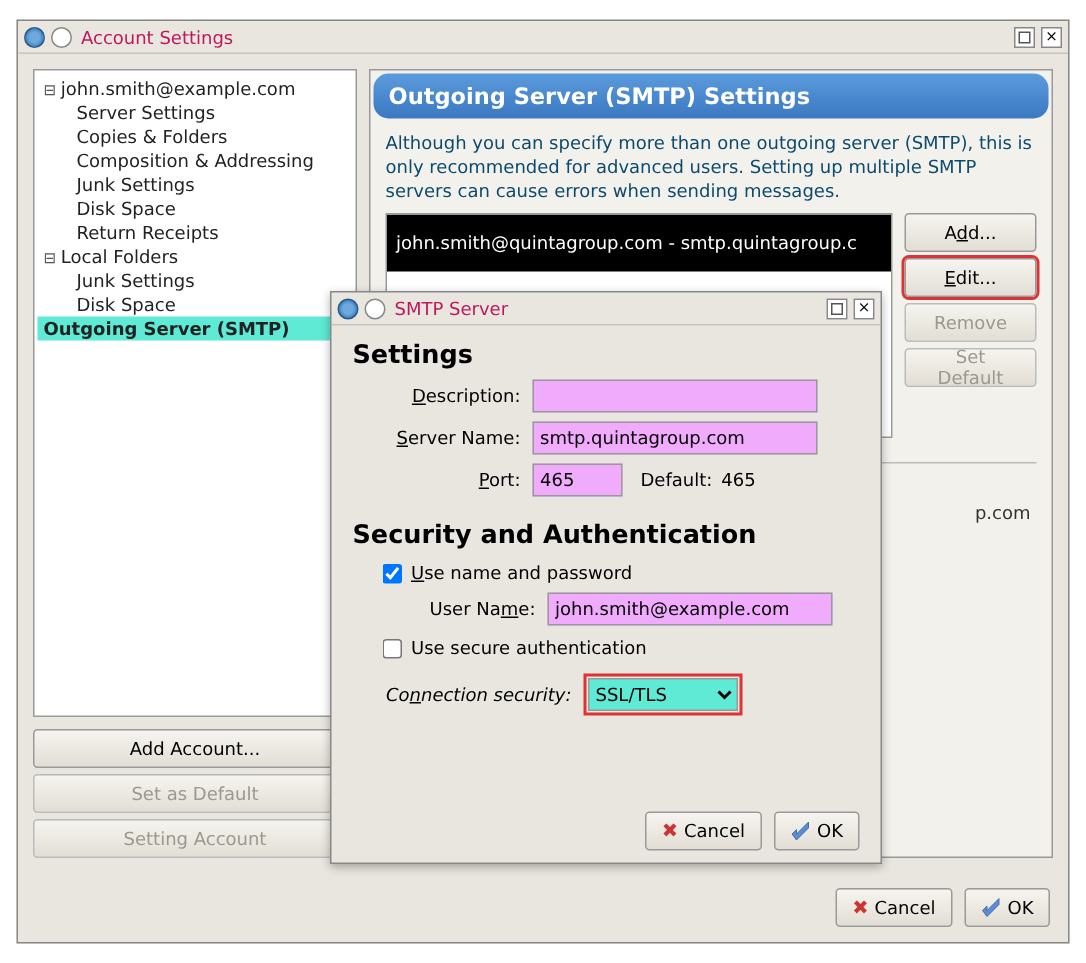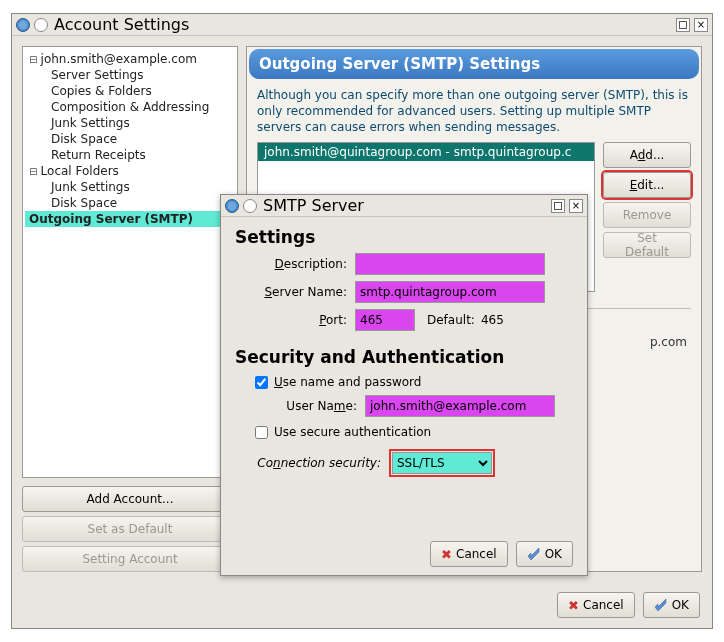--- a/index.html
+++ b/index.html
@@ -5,57 +5,57 @@
   * { box-sizing: border-box; font-family: "DejaVu Sans", "Liberation Sans", Arial, sans-serif; font-size: 12px; }
   body { margin: 0; background: #fff; width: 724px; height: 642px; position: relative; overflow: hidden; }
   .window { position: absolute; background: #e9e6e0; border: 1px solid #888; }
   .main-window { left: 11px; top: 13px; width: 702px; height: 616px; }
   .titlebar { height: 22px; display: flex; align-items: center; padding: 0 4px; border-bottom: 1px solid #c8c4bb; gap: 4px; }
   .title-icon { width: 14px; height: 14px; display: inline-block; border-radius: 50%; background: radial-gradient(circle, #6fa8dc 40%, #3d85c6 70%); border: 1px solid #2b5a88; }
   .title-dot { width: 14px; height: 14px; border: 1px solid #888; border-radius: 50%; background: #fff; }
   .title-close { width: 14px; height: 14px; border: 1px solid #888; background: #fff; display:flex; align-items:center; justify-content:center; font-size:10px; line-height:1; }
   .title-max { width: 14px; height: 14px; border: 1px solid #888; background: #fff; position:relative; }
   .title-max::after { content:""; position:absolute; left:2px; right:2px; top:2px; bottom:2px; border:1px solid #555; }
-  .title-text { font-size: 16px; color: #000000; flex:0 0 auto; margin-left:2px; }
+  .title-text { font-size: 12px; color: #be185d; flex:0 0 auto; margin-left:2px; }
   .title-spacer { flex:1; }
   .content { display: flex; gap: 8px; padding: 10px; height: calc(100% - 22px - 46px); }
   .tree-pane { width: 216px; display:flex; flex-direction:column; }
   .tree { flex:1; border: 1px solid #999; background: #fff; padding: 4px 2px; overflow:hidden; }
   .tree-item { padding: 1px 2px 1px 4px; white-space: nowrap; color: #222; cursor: default; }
   .tree-item.root::before { content:"⊟ "; font-size:10px; color:#555; }
   .tree-item.child { padding-left: 26px; }
   .tree-item.selected { background: #5eead4; color: #222; font-weight: bold; }
   .tree-buttons { margin-top: 8px; display:flex; flex-direction:column; gap:4px; }
   .btn { background: linear-gradient(#f6f4ef,#e2ded5); border:1px solid #999; border-radius:3px; padding: 4px 10px; text-align:center; cursor:default; height:26px; display:flex; align-items:center; justify-content:center; gap:4px; }
   .btn.disabled { color:#9b988f; border-color:#bbb; }
   .right-pane { flex:1; border:1px solid #999; background:#f3f1ec; display:flex; flex-direction:column; }
   .smtp-header { background: linear-gradient(#5a9bdc,#3b78c1); color:#fff; font-weight:bold; font-size:15px; padding:6px 10px; margin:2px;border-radius:10px; }
   .smtp-desc { padding: 6px 10px; color:#0c4a6e; line-height:1.35; }
   .smtp-body { display:flex; gap:8px; padding: 0 10px 10px 10px; }
   .smtp-list { flex:1; border:1px solid #999; background:#fff; height:150px; overflow:hidden; }
-  .smtp-list-item { background:#0f766e; color:#fff; padding:2px 6px; white-space:nowrap; overflow:hidden; text-overflow:ellipsis; }
+  .smtp-list-item { background:#000000; color:#fff; padding:12px 6px; white-space:nowrap; overflow:hidden; text-overflow:ellipsis; }
   .smtp-btns { width:88px; display:flex; flex-direction:column; gap:4px; }
   .smtp-btns .btn { width:100%; }
   .highlight-red { box-shadow: 0 0 0 2px #d33; }
   .details { margin: 6px 10px; border-top:1px solid #bbb; padding:6px 4px; color:#333; line-height:1.5; }
   .detail-row { display:flex; }
   .detail-row .k { width:150px; }
   .main-footer { position:absolute; right:12px; bottom:10px; display:flex; gap:8px; }
   .icon-x { color:#c33; font-weight:bold; font-size:13px; }
   .icon-ok { width:14px; height:14px; display:inline-block; }
   .icon-ok svg { width:14px; height:14px; }
   .underline-first::first-letter { text-decoration: underline; }
 
   
   .modal-window { left: 220px; top: 194px; width: 368px; height: 382px; z-index:5; box-shadow: 0 2px 6px rgba(0,0,0,0.3); }
   .modal-content { padding: 8px 14px; height: calc(100% - 22px); display:flex; flex-direction:column; }
   .sect-title { font-weight:bold; margin: 2px 0 6px 0; font-size:17px; }
   .form-row { display:flex; align-items:center; margin-bottom:6px; }
   .form-row label { width:120px; text-align:right; padding-right:8px; }
-  .form-row input[type=text] { border:1px solid #999; background:#d946ef; padding:3px 4px; height:22px; }
+  .form-row input[type=text] { border:1px solid #999; background:#f0abfc; padding:3px 4px; height:22px; }
   .form-row .wide { width:190px; }
   .form-row .short { width:60px; }
   .inline-default { margin-left: 12px; }
   .chk-row { display:flex; align-items:center; gap:6px; margin: 2px 0 6px 20px; }
   .chk-row input { margin:0; }
   .conn-row { display:flex; align-items:center; margin-top:4px; }
   .conn-row label { text-align:right; padding-right:8px; }
   .select-hl { border:2px solid #d33; padding:1px; display:inline-flex; }
   select { border:1px solid #999; background:#5eead4; height:22px; width:100px; }
   .modal-footer { display:flex; justify-content:flex-end; gap:8px; margin-top:auto; }

